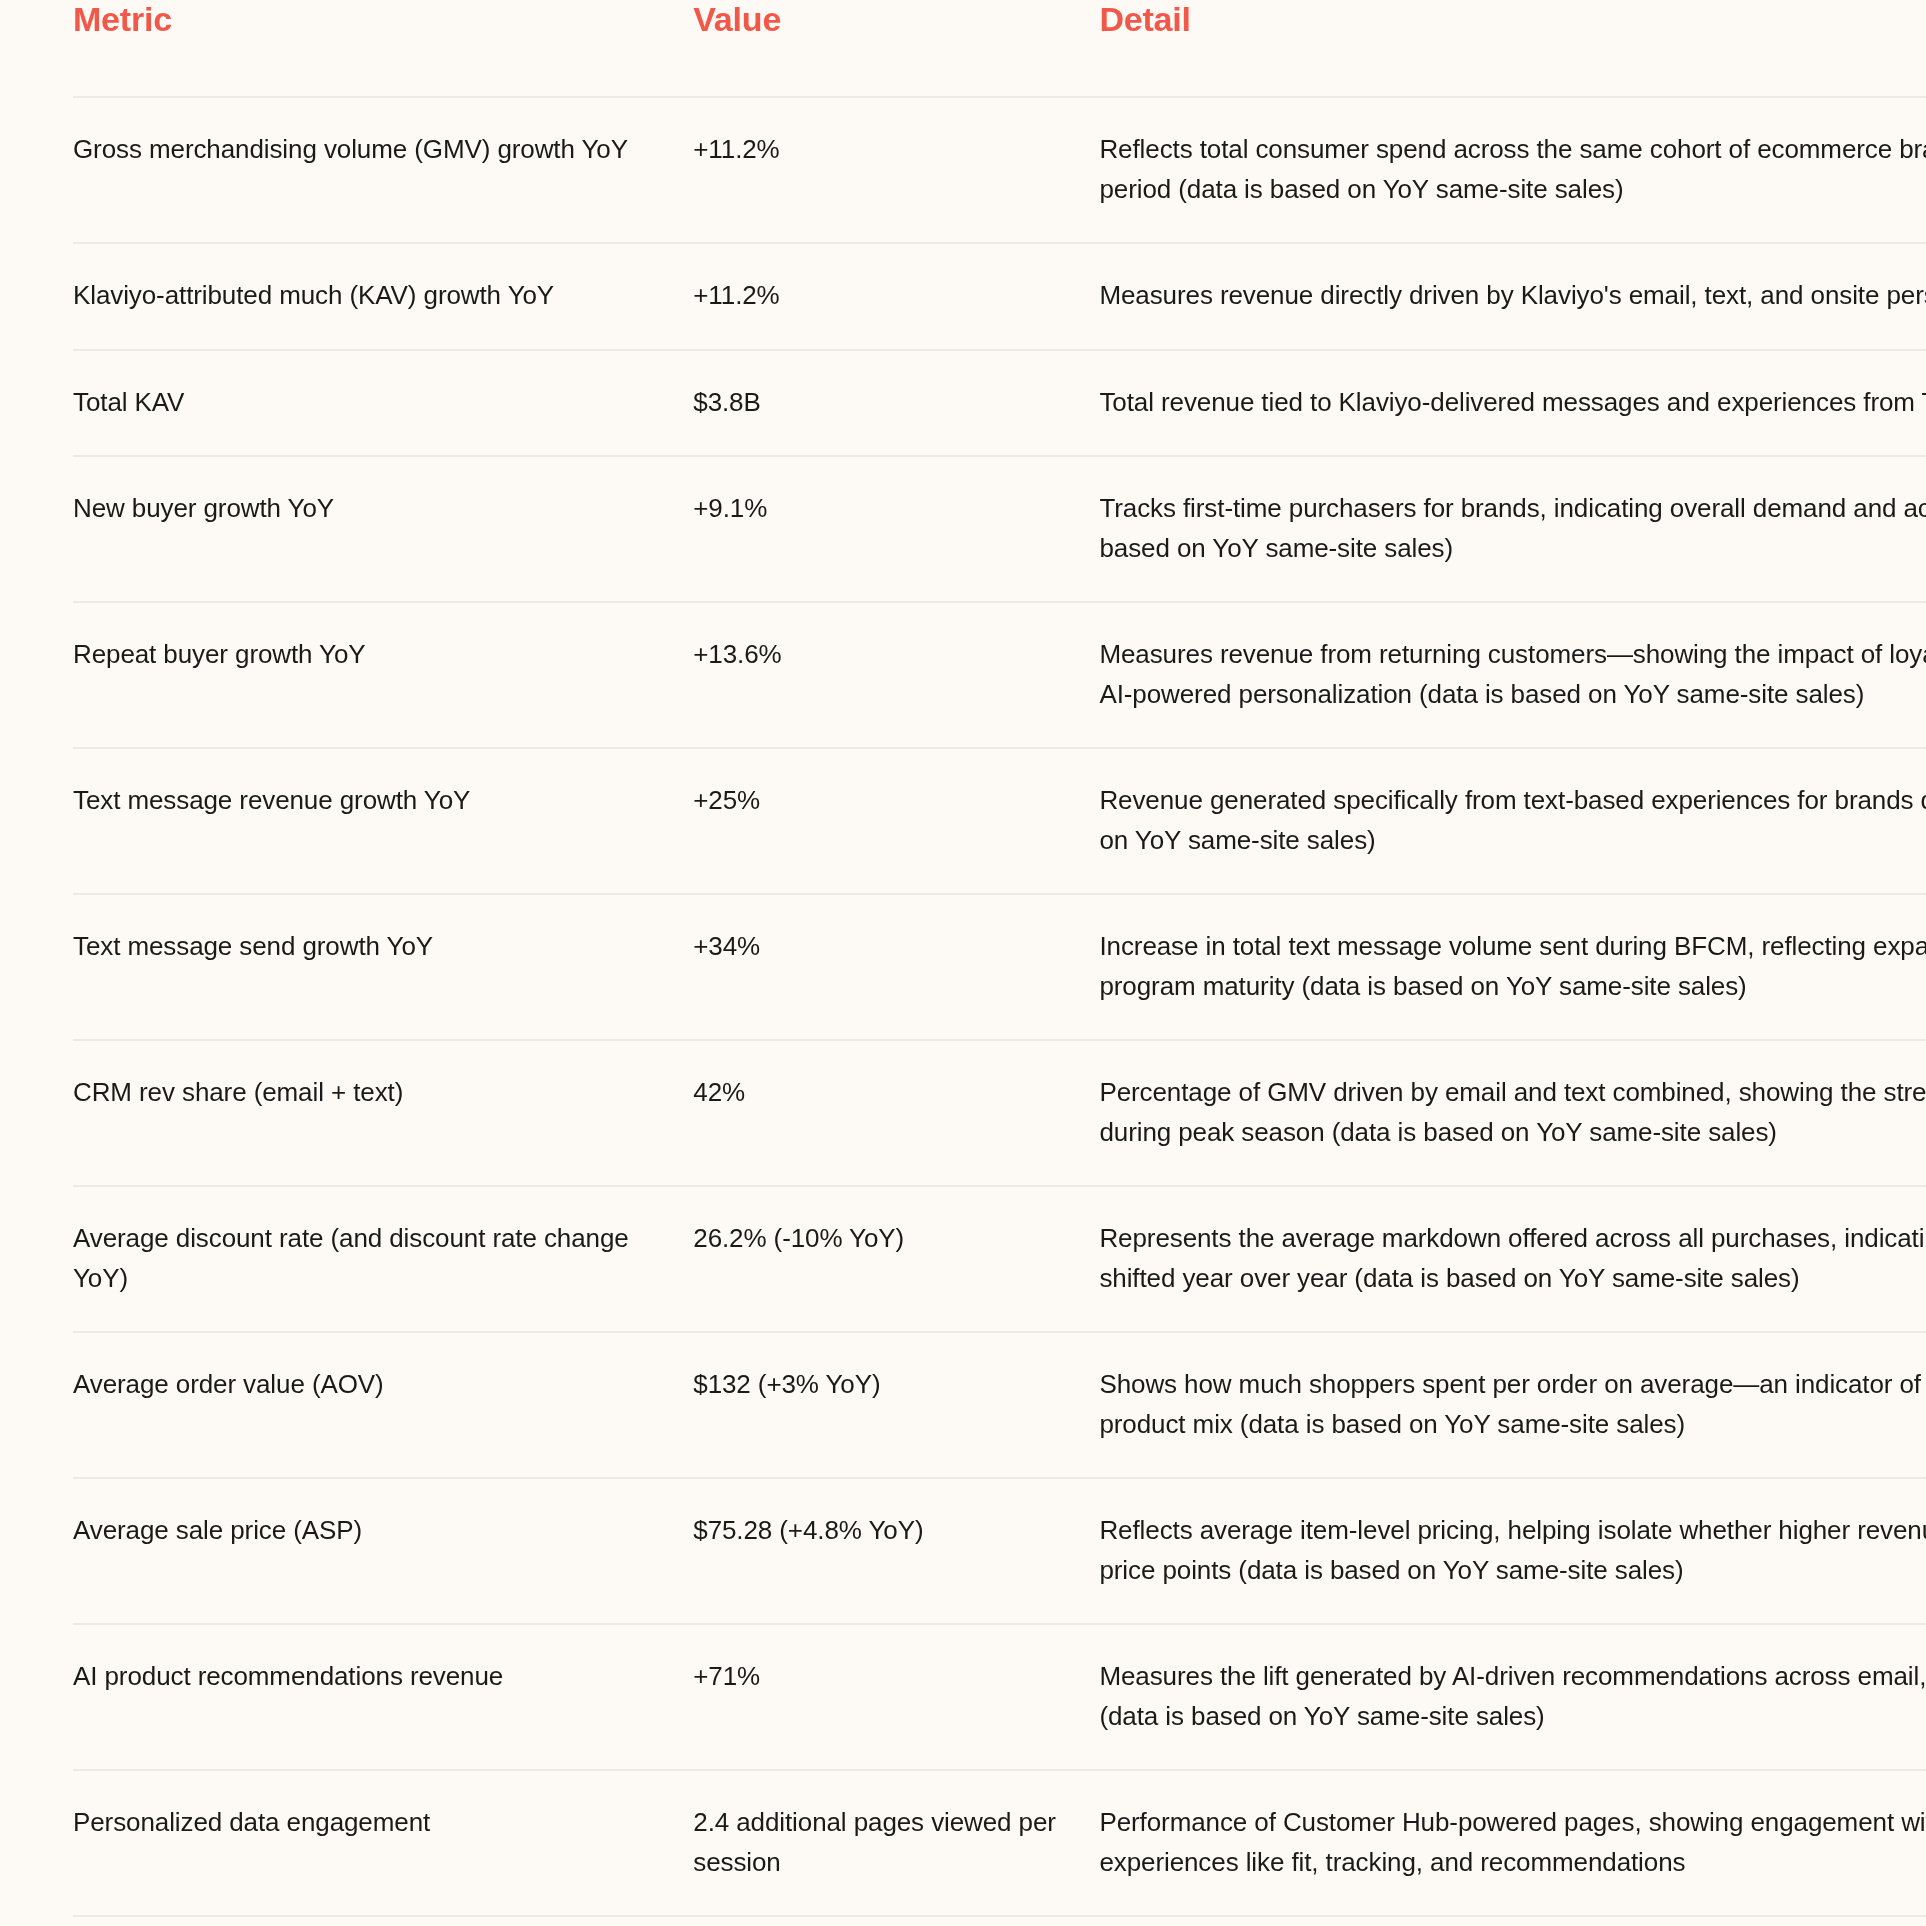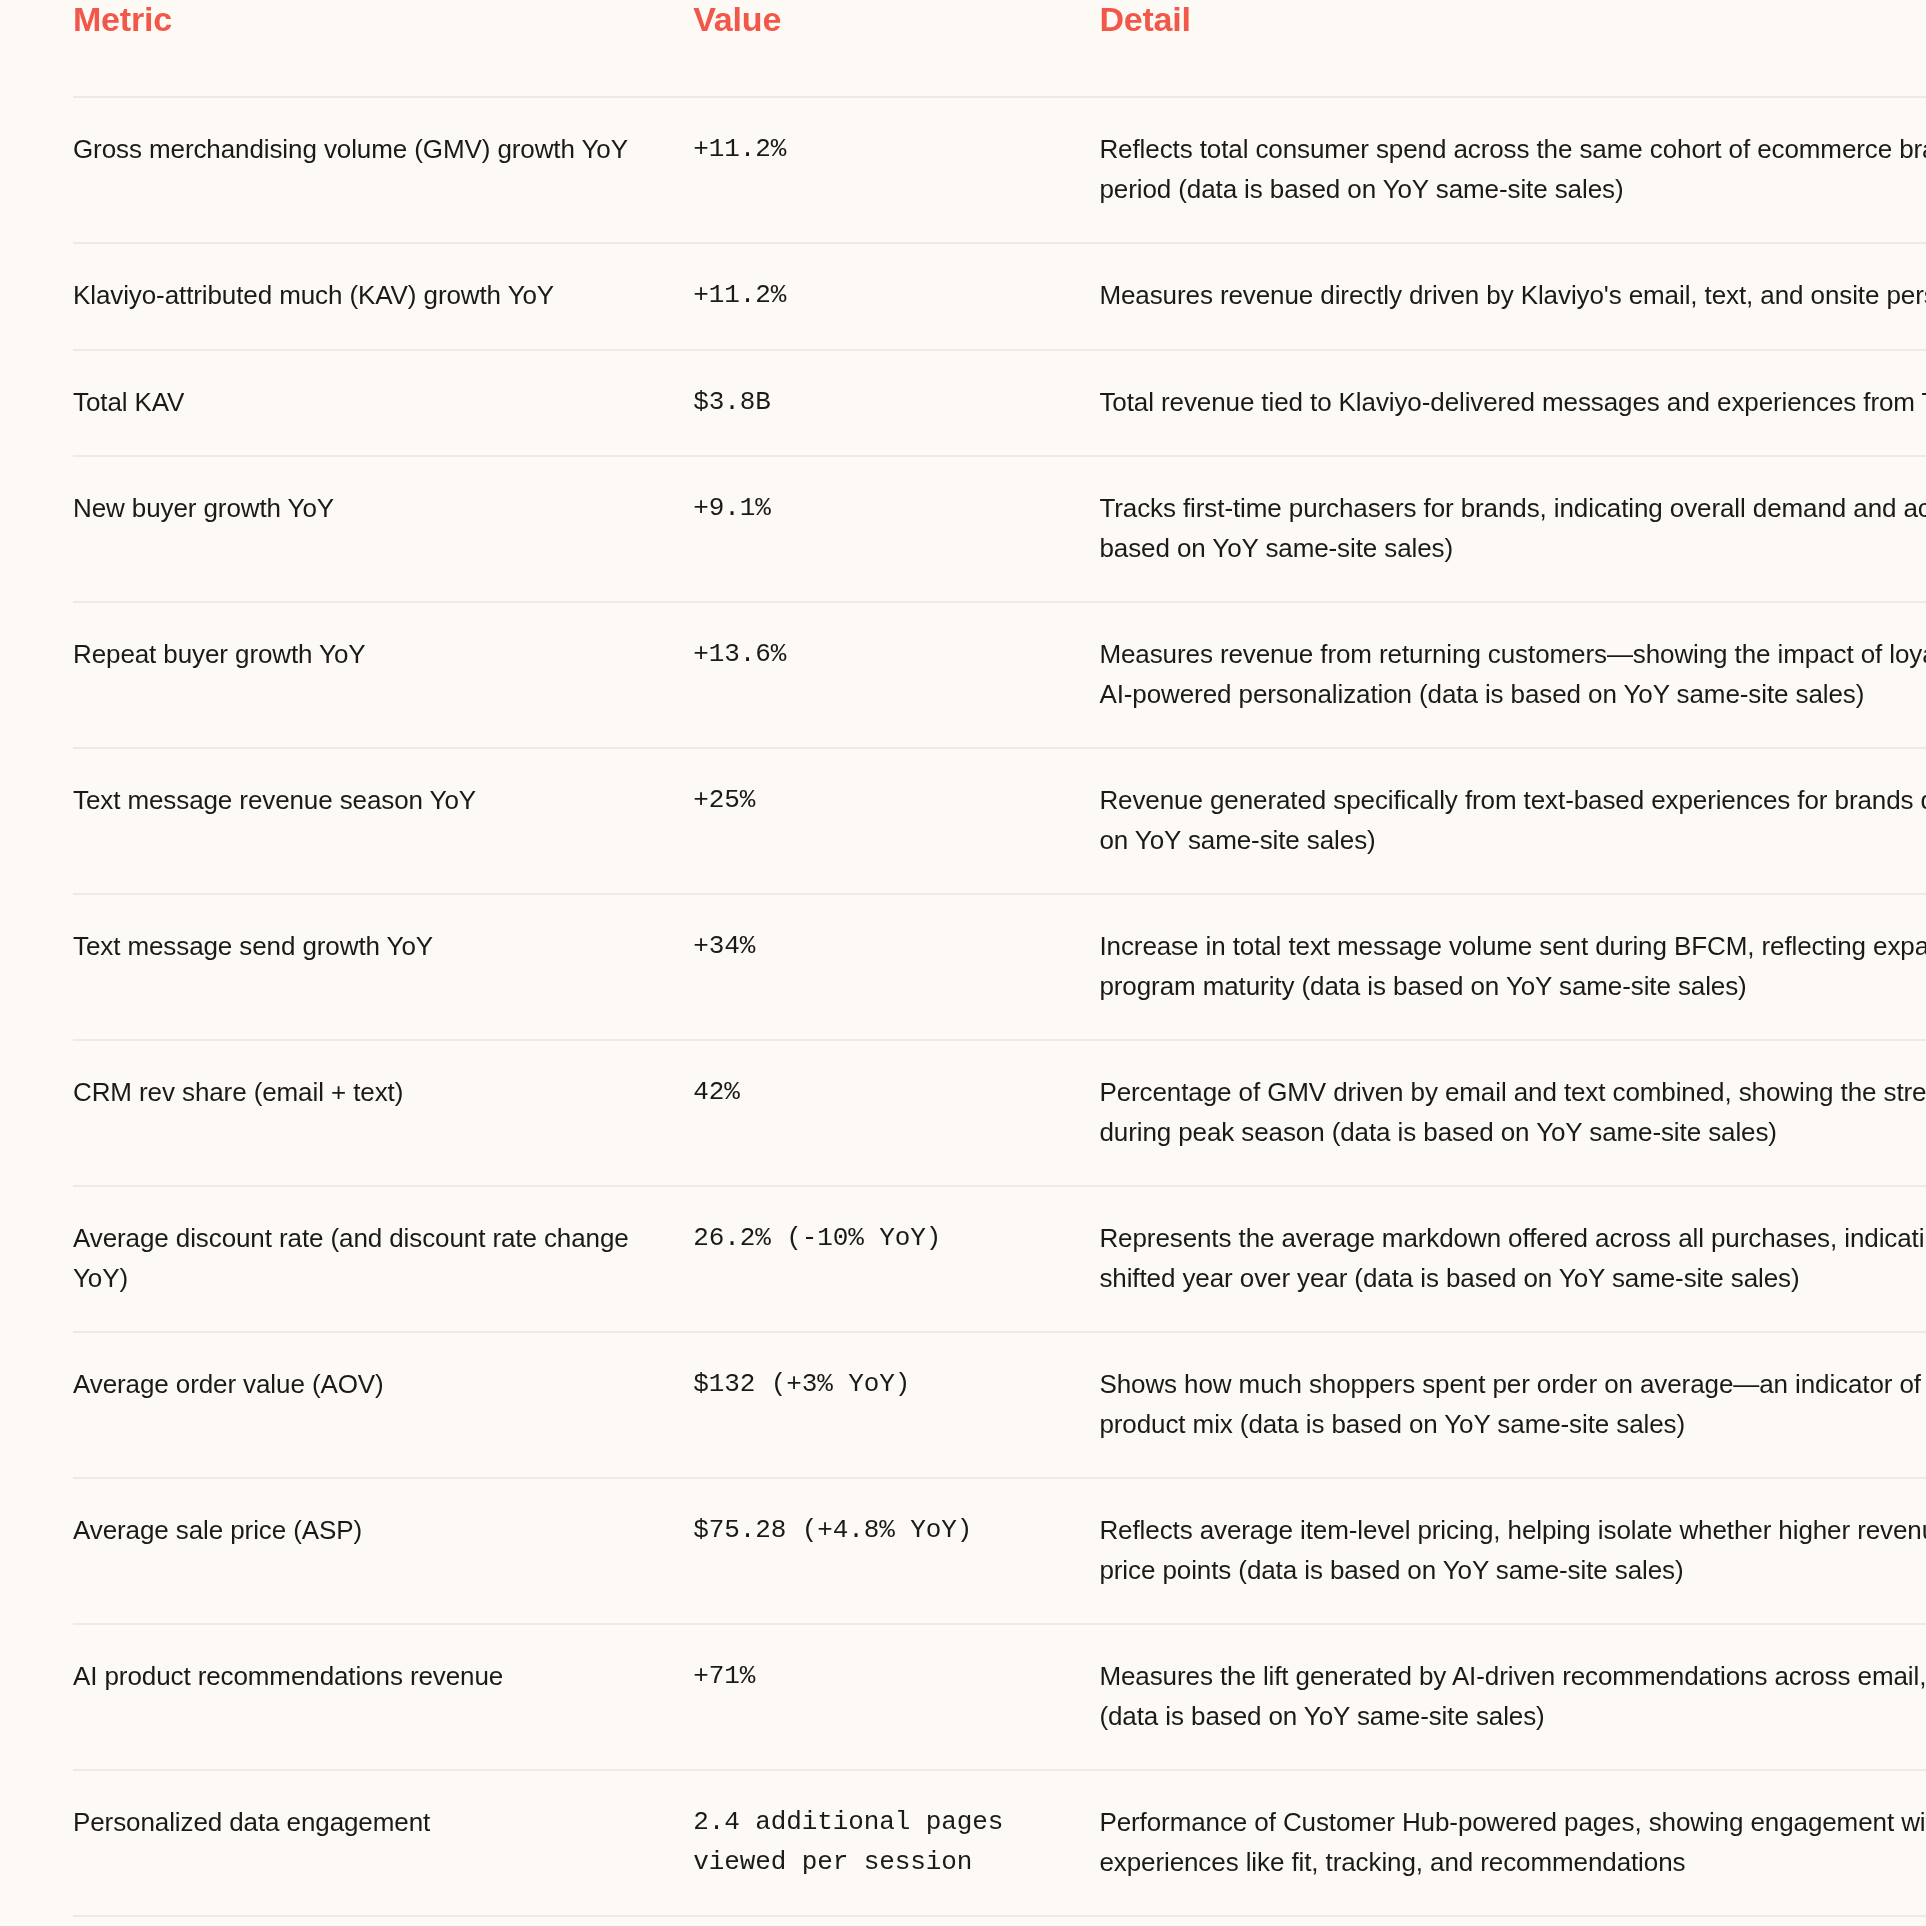--- a/index.html
+++ b/index.html
@@ -56,21 +56,21 @@
     vertical-align: top;
     padding: 32px 0 33px 0;
     font-size: 26px;
     line-height: 1.52;
     font-weight: 400;
     color: #1A1A18;
     letter-spacing: -0.1px;
   }
 
   td.c-metric  { padding-right: 35px; }
-  td.c-value   { padding-right: 35px; font-family: Liberation Mono, monospace; }
+  td.c-value   { padding-right: 35px; }
   td.c-detail  { padding-right: 0; }
 
   .val-line { display: block; }
 
   .detail-text { display: block; max-width: 1156px; }
 </style>
 </head>
 <body>
 
 <div class="page">
@@ -127,21 +127,21 @@
         <tr>
           <td class="c-metric">Repeat buyer growth YoY</td>
           <td class="c-value">
             <span class="val-line">+13.6%</span>
           </td>
           <td class="c-detail">
             <span class="detail-text">Measures revenue from returning customers—showing the impact of loyalty, lifecycle programs, and AI-powered personalization (data is based on YoY same-site sales)</span>
           </td>
         </tr>
         <tr>
-          <td class="c-metric">Text message revenue season YoY</td>
+          <td class="c-metric">Text message revenue growth YoY</td>
           <td class="c-value">
             <span class="val-line">+25%</span>
           </td>
           <td class="c-detail">
             <span class="detail-text">Revenue generated specifically from text-based experiences for brands during BFCM (data is based on YoY same-site sales)</span>
           </td>
         </tr>
         <tr>
           <td class="c-metric">Text message send growth YoY</td>
           <td class="c-value">

